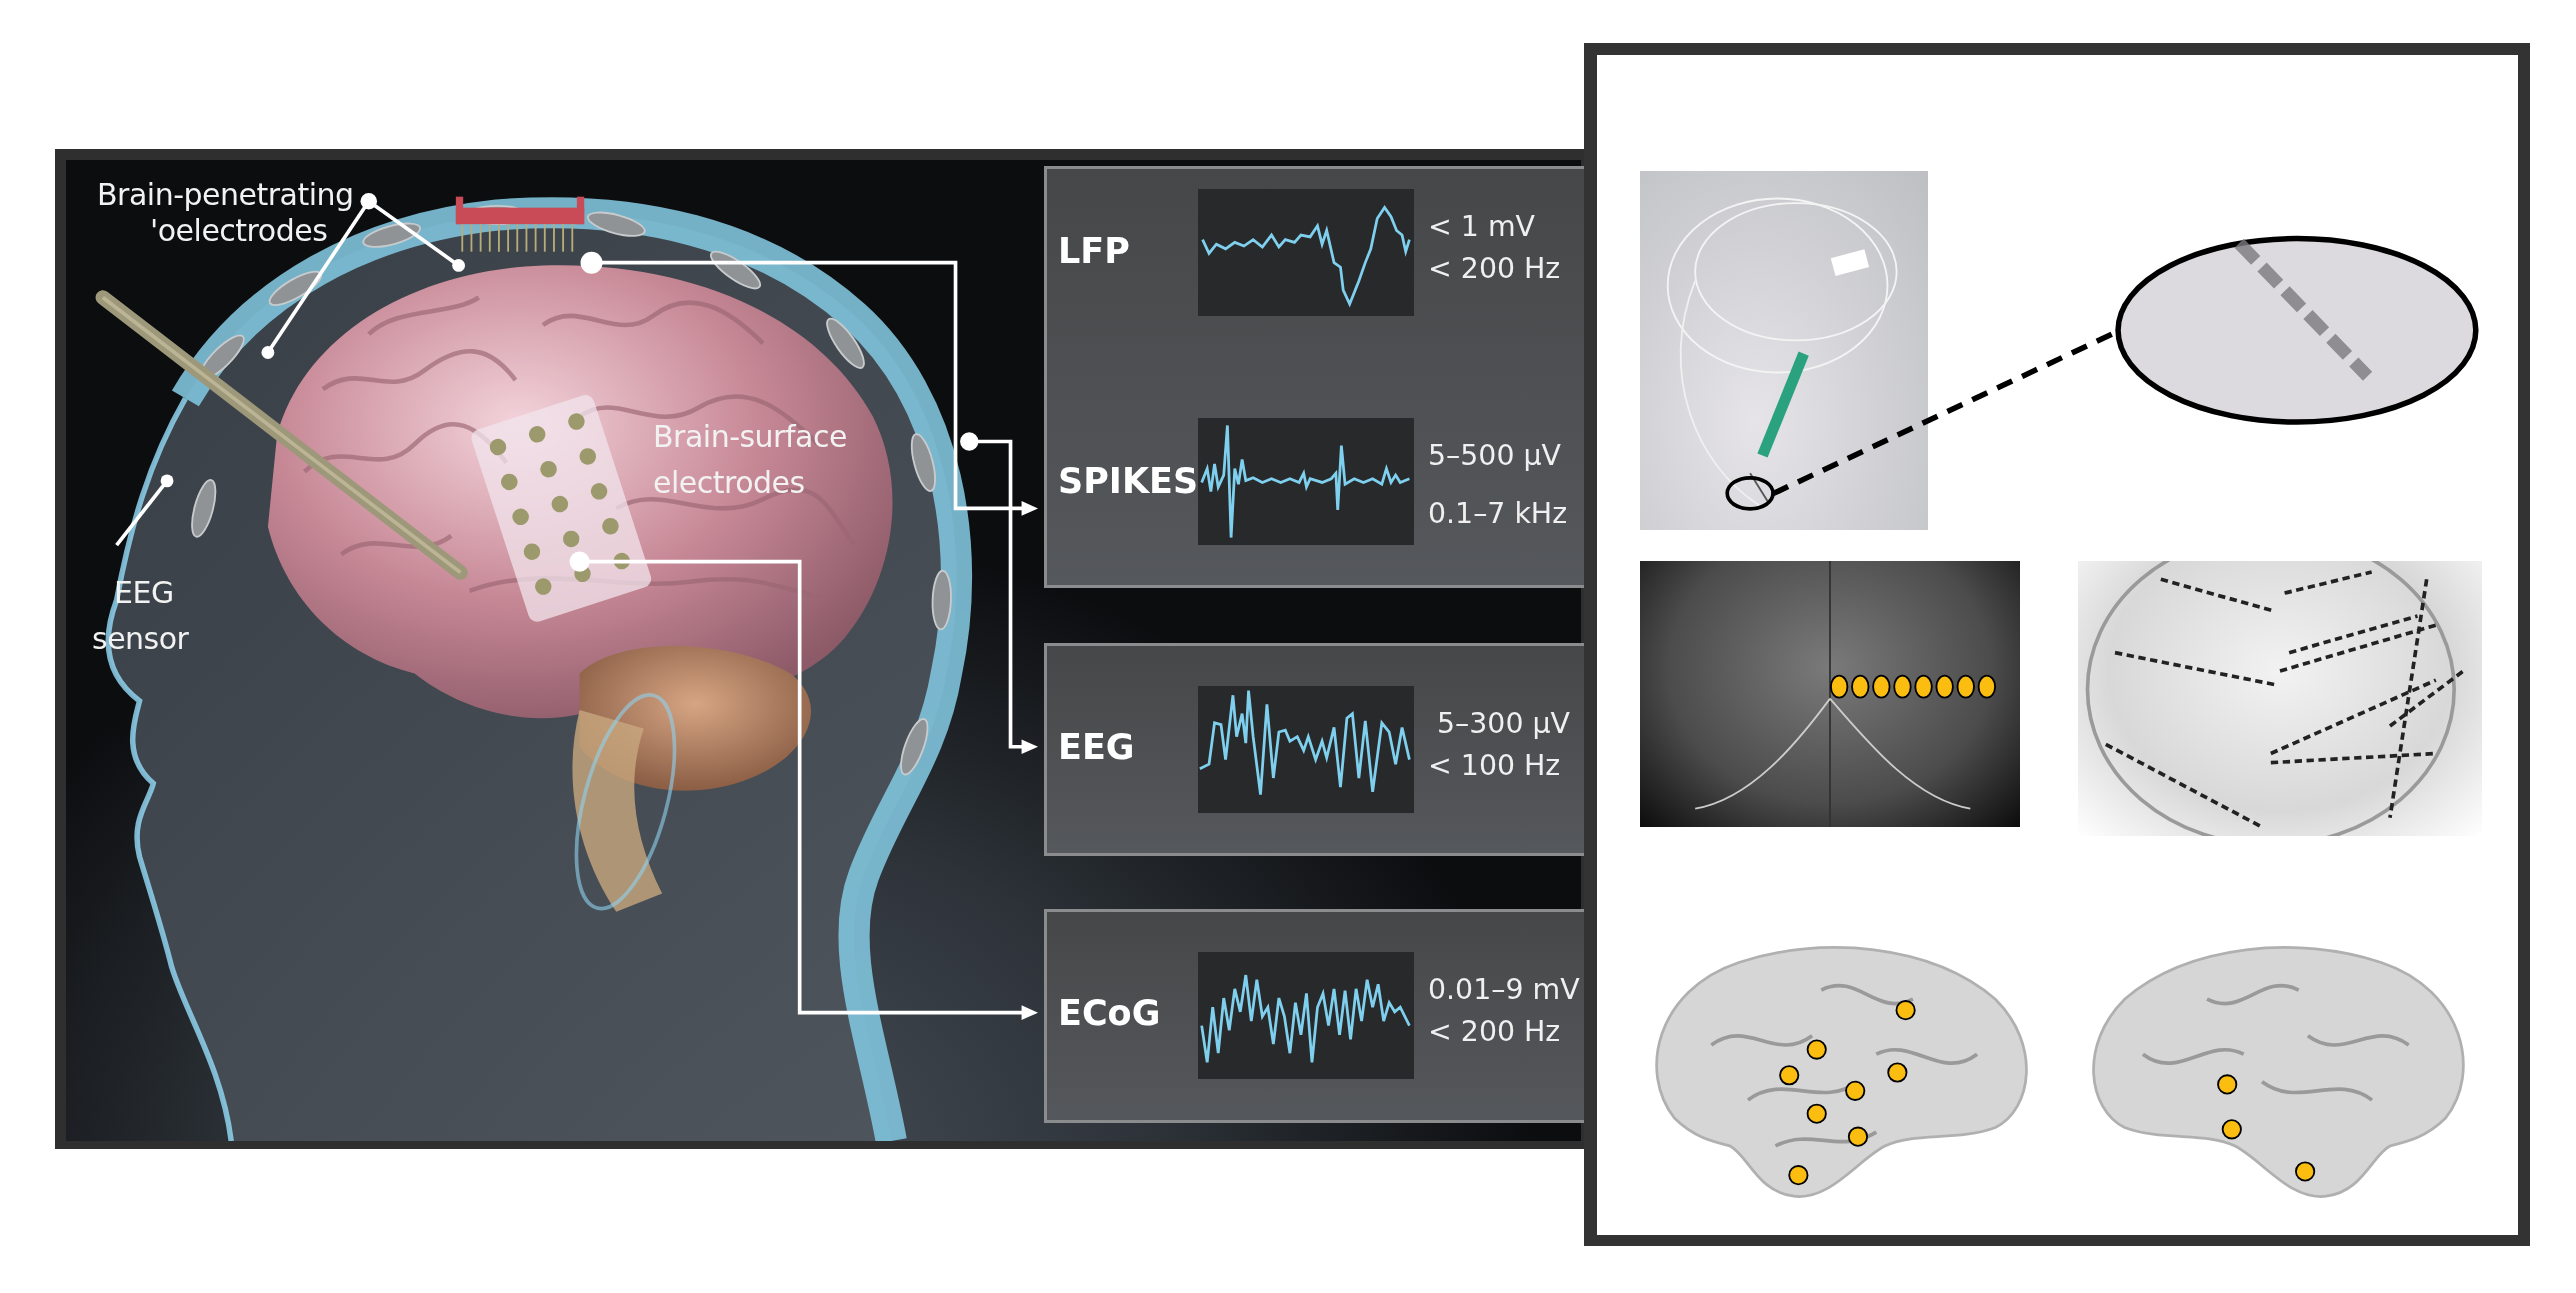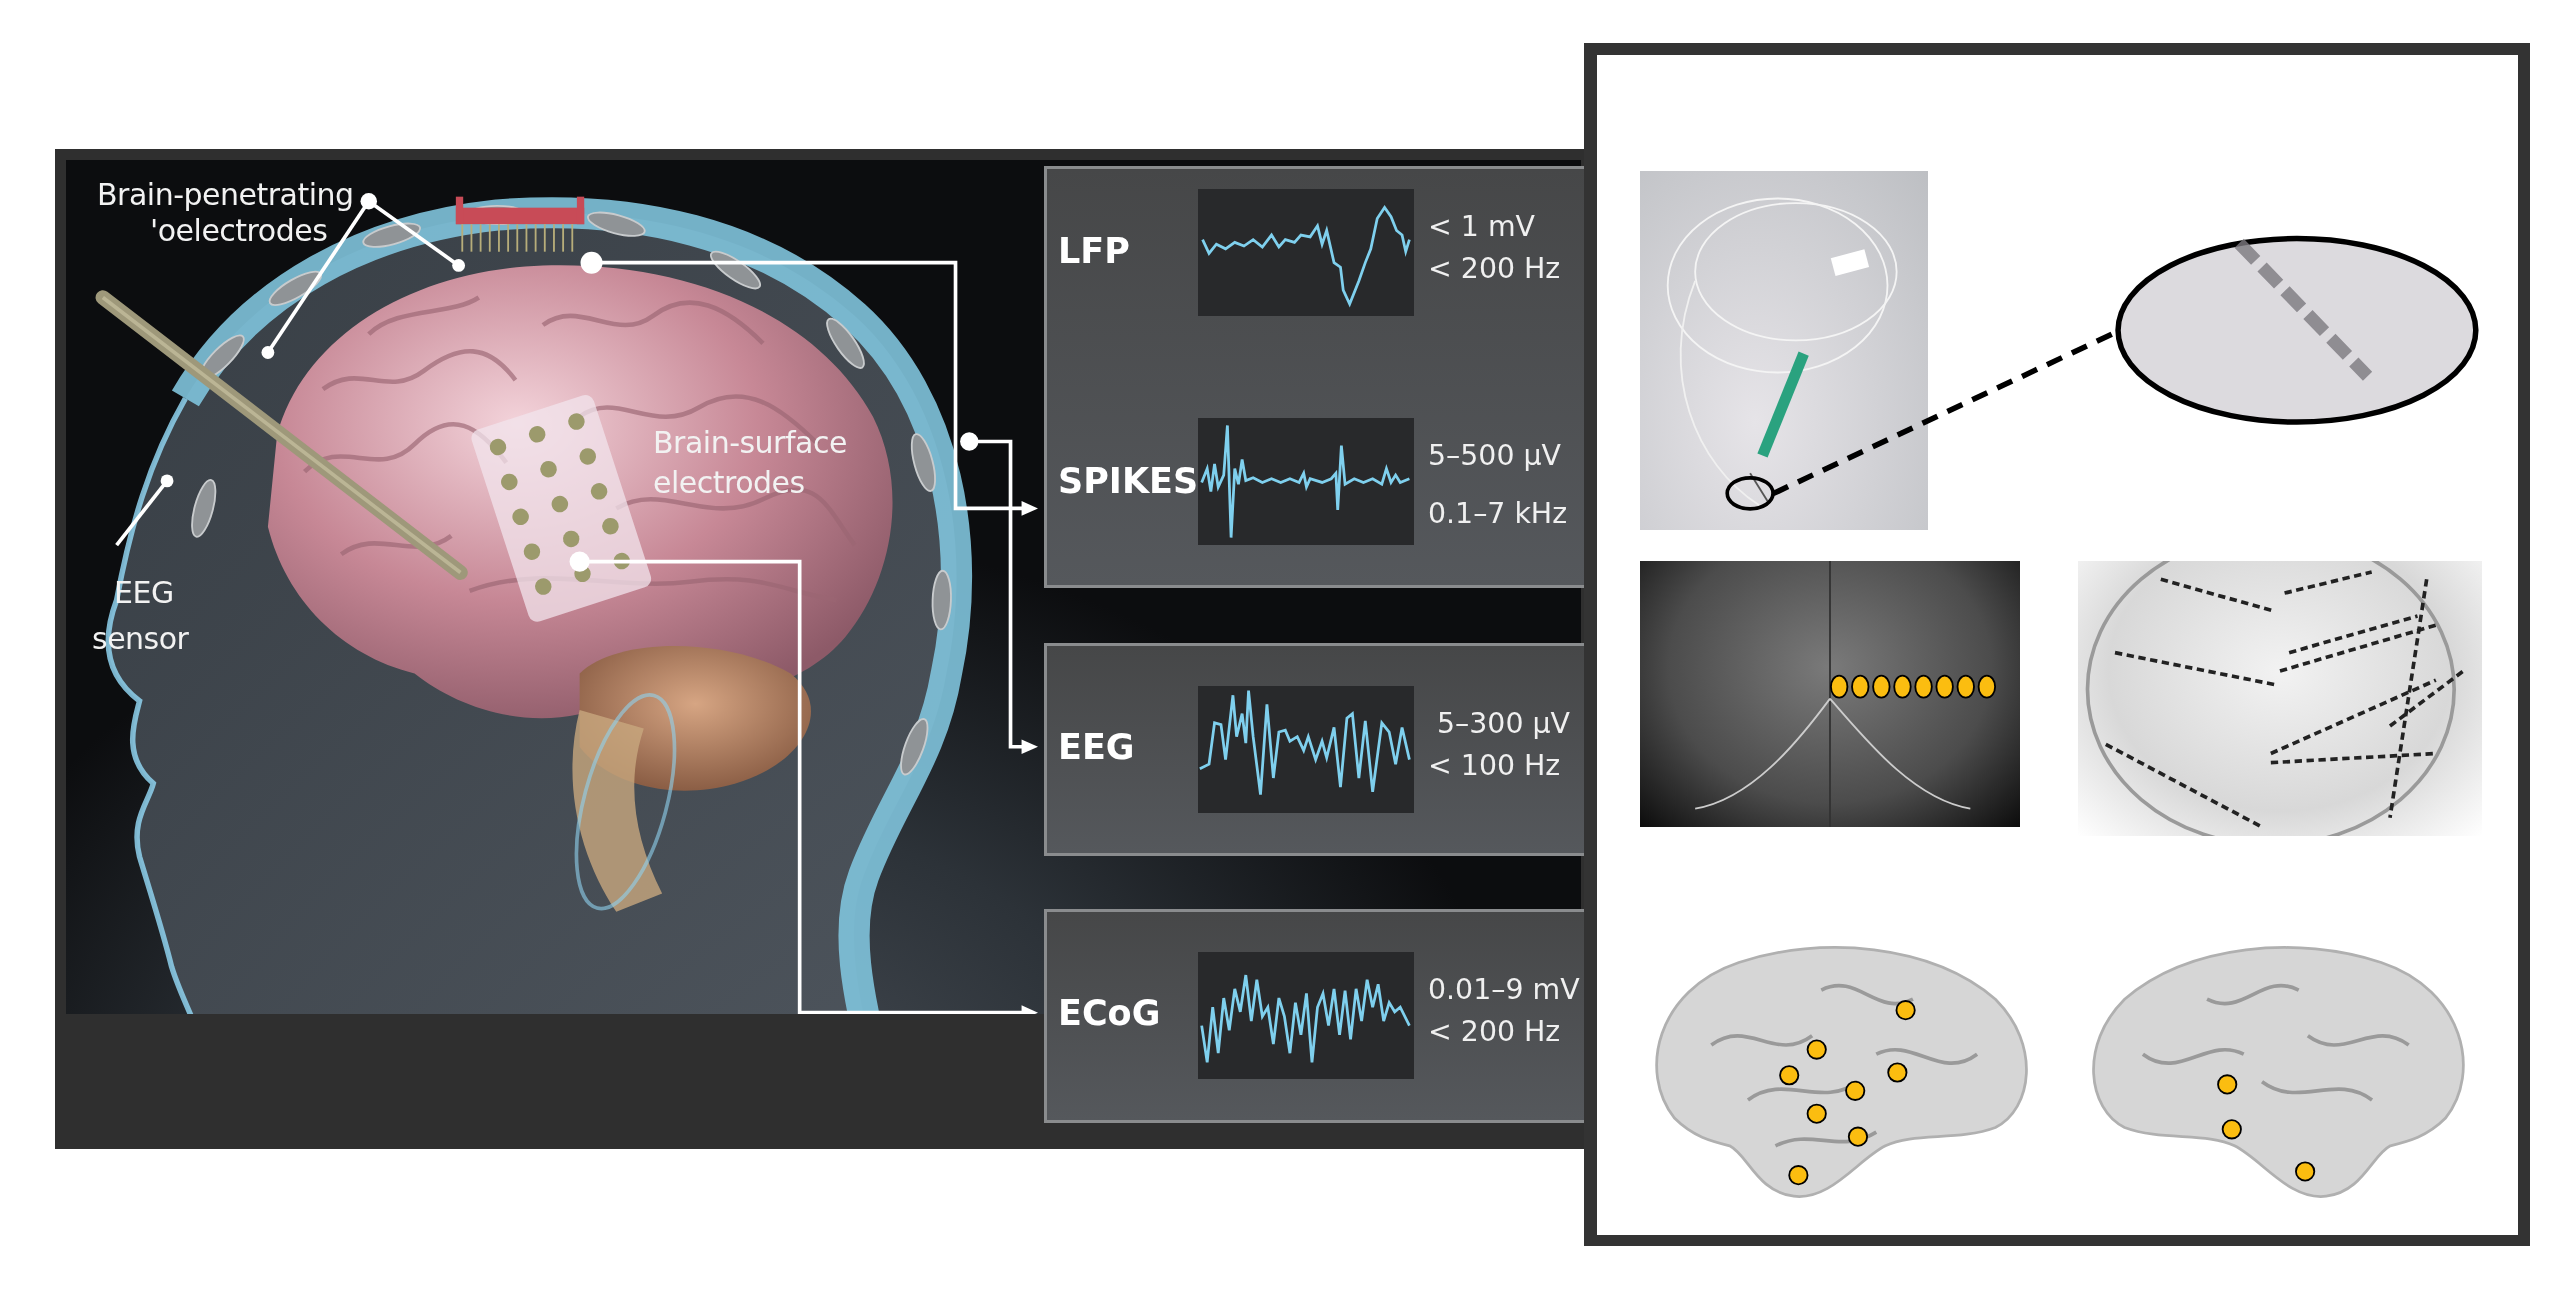--- a/index.html
+++ b/index.html
@@ -1,20 +1,20 @@
 <!DOCTYPE html>
 <html style="font-size:14.7px"><head>
 <meta charset="utf-8">
 <style>
   html,body{margin:0;padding:0;background:#ffffff;}
   body{width:2576px;height:1294px;position:relative;overflow:hidden;font-family:"DejaVu Sans",sans-serif;}
   .abs{position:absolute;}
   
   #left-frame{left:55px;top:149px;width:1530px;height:1000px;background:#2f2f2f;}
-  #left-inner{left:66px;top:160px;width:1515px;height:854px;overflow:hidden;
+  #left-inner{left:66px;top:160px;width:1515px;height:981px;overflow:hidden;
     background:radial-gradient(ellipse 825px 642px at 642px 1009px,#4a5058 0%,#2c3238 55%,#0c0d0f 100%);}
   .label{color:#f2f2f2;font-family:"DejaVu Sans",sans-serif;font-size:30px;line-height:39px;letter-spacing:-0.5px;}
   
   .sigbox{position:absolute;left:1044px;width:600px;border:3.7px solid #8a8c8e;box-sizing:border-box;
     background:linear-gradient(180deg,#464748,#55585c);text-align:right;}
   .sig-name{position:absolute;left:11px;color:#fff;font-weight:bold;font-size:35px;font-family:"DejaVu Sans",sans-serif;}
   .sig-wave{position:absolute;left:151px;width:216px;height:127px;background:#28292b;}
   .sig-vals{position:absolute;left:381px;color:#f0f0f0;font-size:28.4px;line-height:42px;font-family:"DejaVu Sans",sans-serif;}
   
   #right-frame{left:1584px;top:43px;width:946px;height:1203px;background:#333333;}
@@ -139,21 +139,21 @@
         <circle cx="560" cy="438" r="11"></circle>
       <circle cx="110" cy="350" r="7"></circle>
       <polygon points="1060,380 1042,372 1042,388"></polygon>
       <polygon points="1060,640 1042,632 1042,648"></polygon>
       <polygon points="1060,930 1042,922 1042,938"></polygon>
     </g>
   </svg>
 
   <div class="abs label" style="left:31px;top:14.7px;">Brain-penetrating</div>
   <div class="abs label" style="left:84px;top:51px;">'oelectrodes</div>
-  <div class="abs label" style="left:587px;top:263px;text-align:center;">Brain-surface</div>
+  <div class="abs label" style="left:587px;top:257px;text-align:center;">Brain-surface</div>
   <div class="abs label" style="left:587px;top:303px;text-align:center;">electrodes</div>
   <div class="abs label" style="left:48px;top:413px;">EEG</div>
   <div class="abs label" style="left:26px;top:451px;margin-top:8px;">sensor</div>
 </div>
 
 <div class="sigbox" style="top:166px;height:422px;">
   <div class="sig-name" style="top:62px;">LFP</div>
   <div class="sig-wave" style="top:20px;">
     <svg width="216" height="127" viewBox="0 0 235 138">
         <polyline fill="none" stroke="#7fd0ee" stroke-width="3" points="5,55 12,70 20,60 30,65 40,58 50,62 60,55 70,63 80,50 88,63 95,55 105,58 112,50 122,52 130,40 135,60 140,45 148,80 155,85 158,110 165,125 175,100 182,80 188,65 195,32 203,20 210,30 216,45 222,50 226,68 230,55"></polyline>

